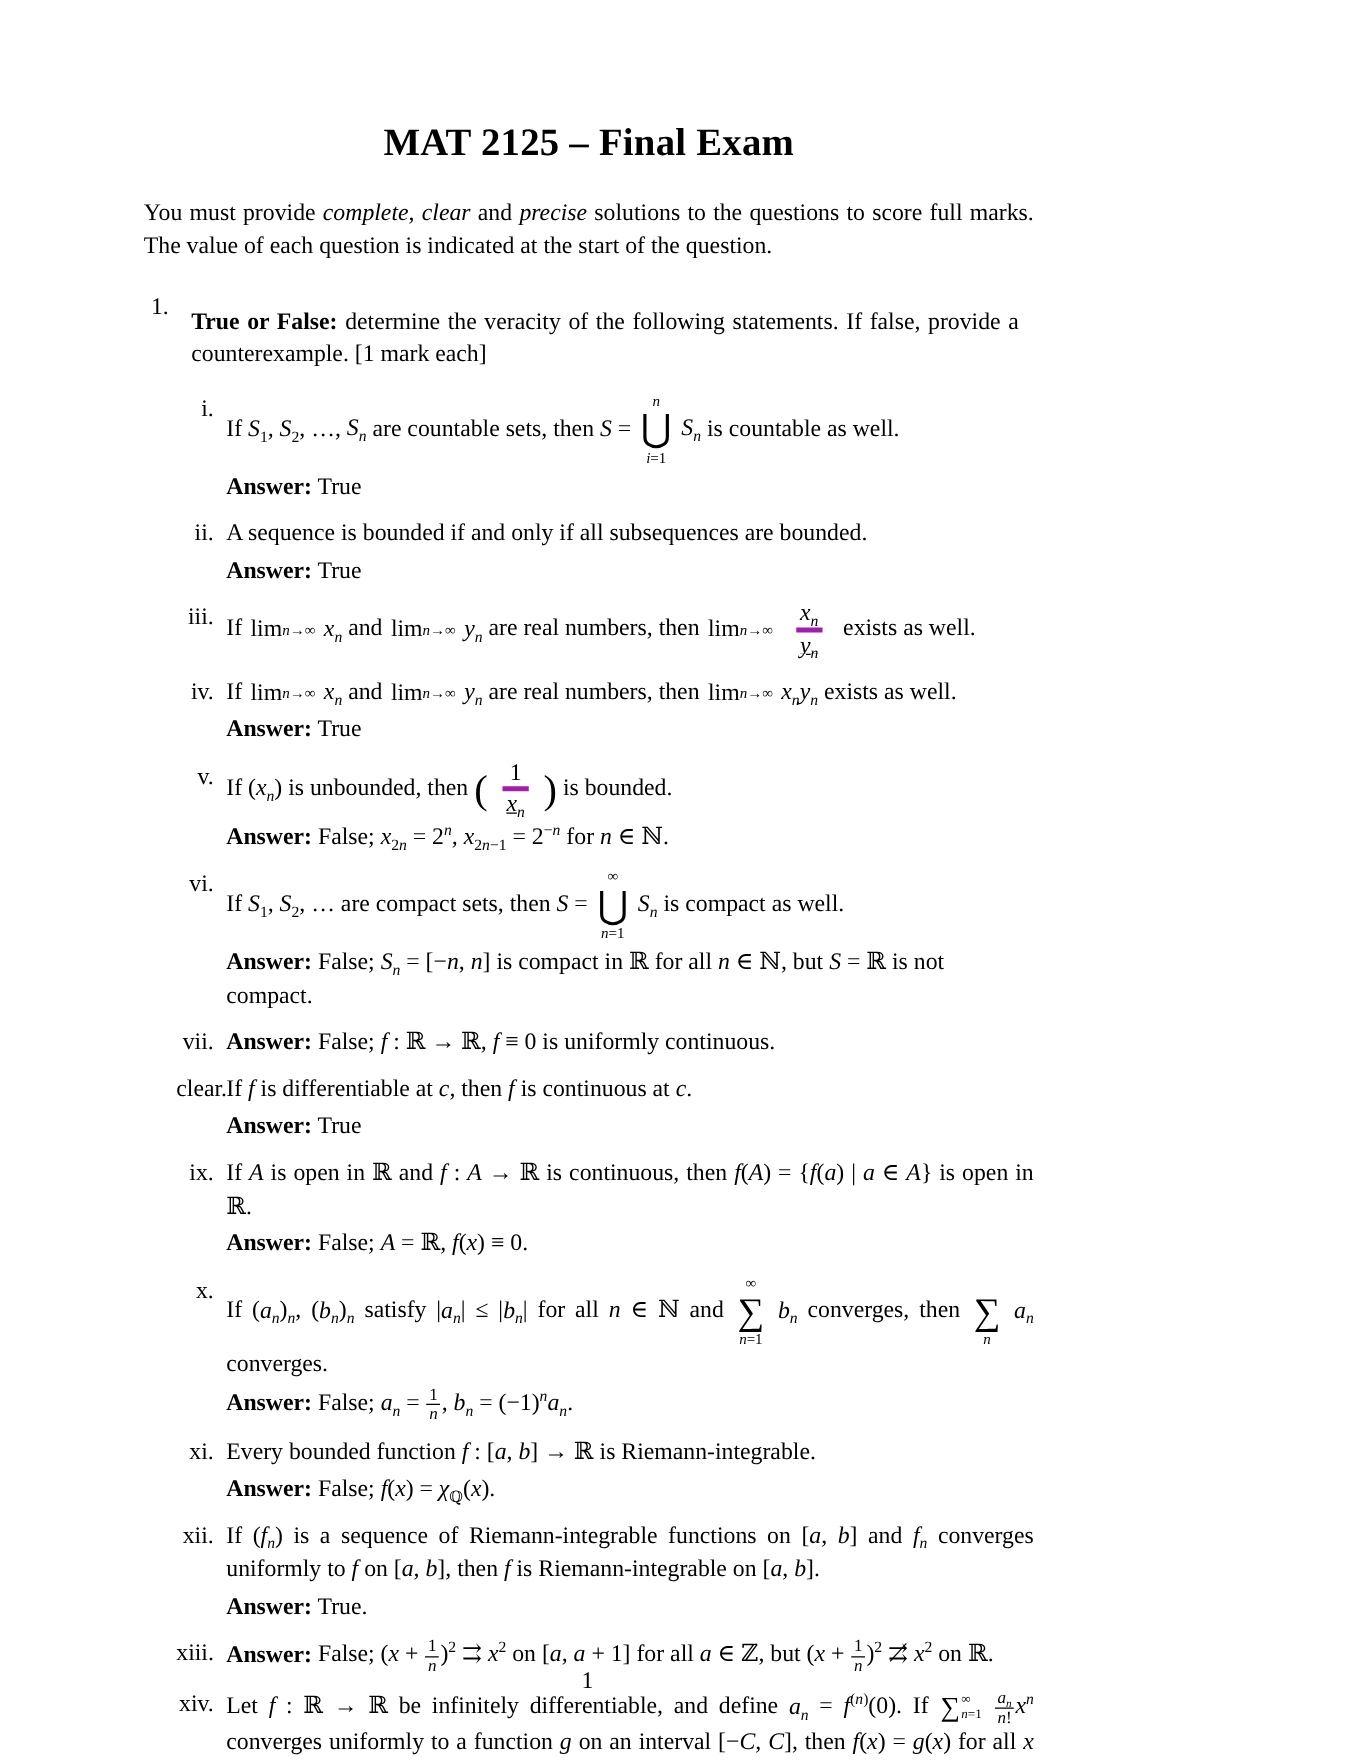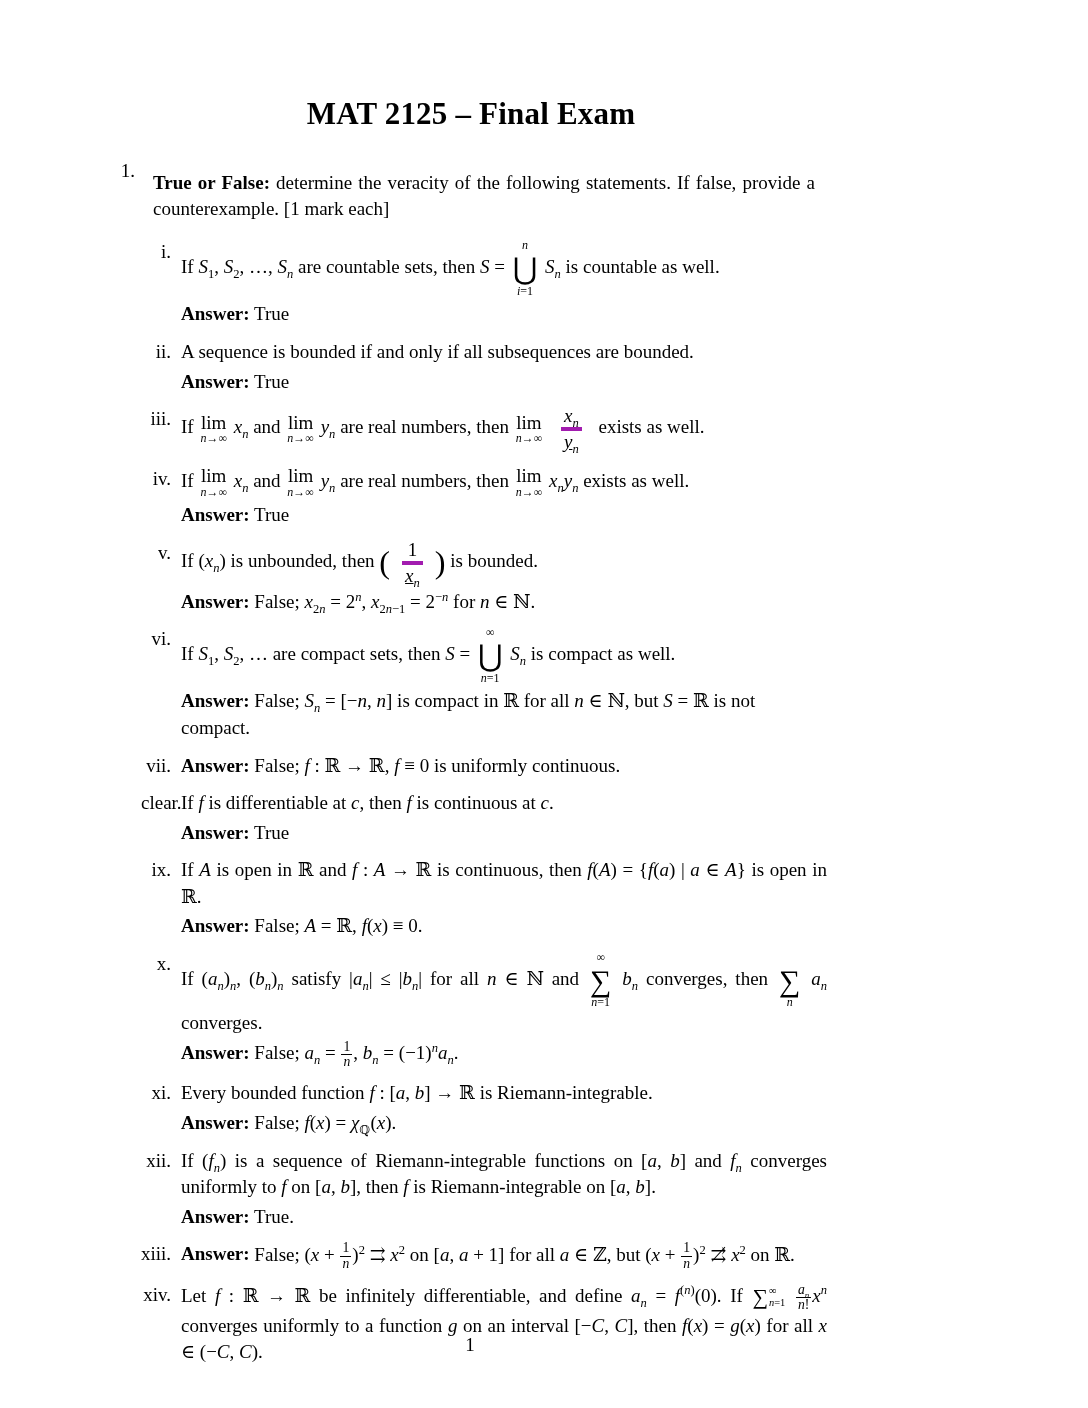--- a/index.html
+++ b/index.html
@@ -28,35 +28,36 @@
   .frac .fd { display:block; border-top:4px solid #a21caf; padding:1px 3px 0 3px;text-decoration:underline; }
   
   .sfrac { display:inline-block; vertical-align:middle; text-align:center; line-height:1.05; font-size:72%; margin:0 1px; }
   .sfrac .fn { display:block; padding:0 2px; }
   .sfrac .fd { display:block; border-top:1px solid #000; padding:0 2px; }
   
   .bigop { display:inline-flex; flex-direction:column; align-items:center; vertical-align:middle; line-height:1; margin:0 3px; }
   .bigop .lm { font-size:12px; line-height:1.15; }
   .bigop .op { font-size:30px; line-height:1.05; }
   
-  .limop { display:inline-flex; flex-direction:column; align-items:center; vertical-align:middle; line-height:1; margin:0 2px; }
+  .limop { display:inline-flex; flex-direction:row; align-items:center; vertical-align:middle; line-height:1; margin:0 2px; }
   .limop .word { line-height:1.05; }
   .limop .lm { font-size:12px; line-height:1.1; }
   
   .isum { display:inline-flex; align-items:center; vertical-align:middle; margin:0 1px; }
   .isum .sig { font-size:115%; }
   .isum .scripts { display:inline-flex; flex-direction:column; font-size:55%; line-height:1.2; margin-left:1px; }
   .bigp { font-size:170%; vertical-align:middle; font-weight:normal; }
   .footer { position:absolute; left:0; right:0; bottom:52px; text-align:center; font-size:19px; }
 </style>
 </head>
 <body>
 
 <div class="page">
   <h1 class="title">MAT 2125 – Final Exam</h1>
+  <p class="intro">You must provide <i>complete</i>, <i>clear</i> and <i>precise</i> solutions to the questions to score full marks. The value of each question is indicated at the start of the question.</p>
 
   <div class="q">
     <div class="qnum">1.</div>
     <div class="qbody">
       <p class="qhead"><b>True or False:</b> determine the veracity of the following statements. If false, provide a counterexample. [1 mark each]</p>
 
       <div class="items">
 
         <div class="item">
           <div class="inum">i.</div>

